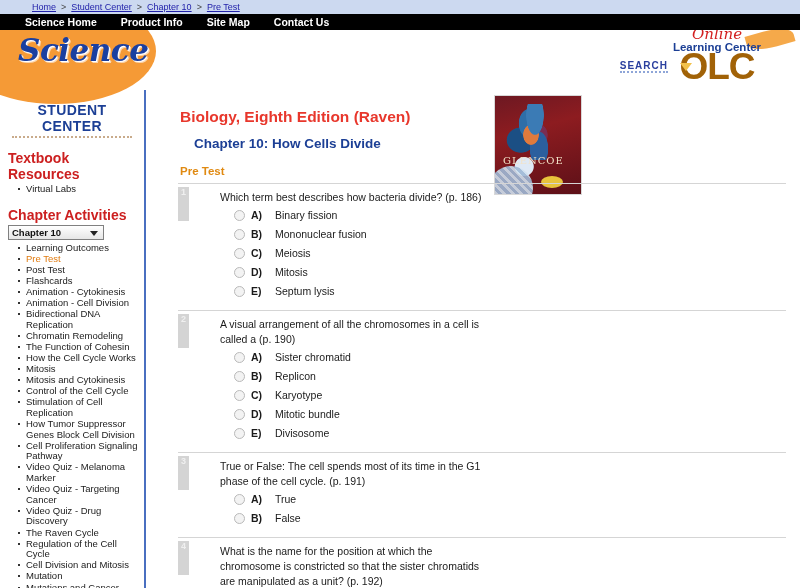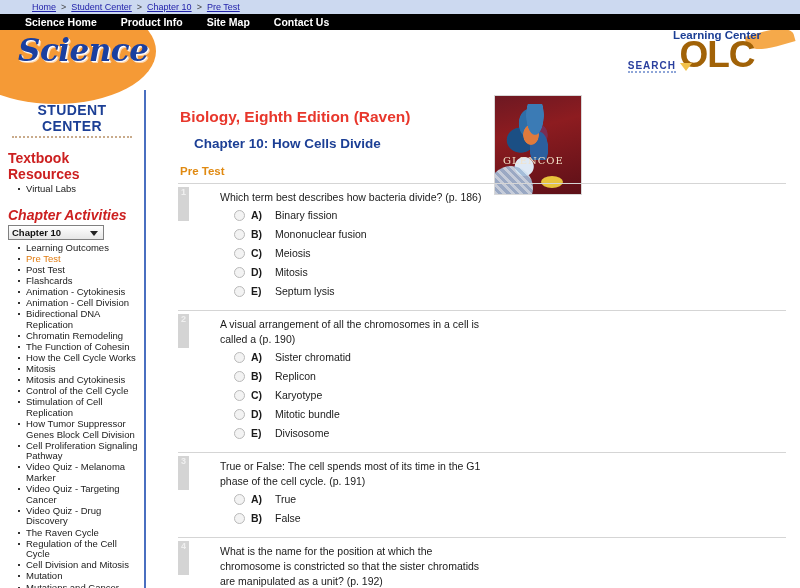--- a/index.html
+++ b/index.html
@@ -128,21 +128,21 @@
     border-radius: 0 60% 0 60%;
     transform: rotate(-16deg);
     z-index: 3;
   }
   .search-box {
     position: absolute;
     right: 108px; top: 30px;
     z-index: 7;
     display: flex;
     align-items: center;
-    gap: 4px;
+    gap: 12px;
   }
   .search-text {
     font-size: 10px;
     font-weight: bold;
     color: #2a3f9e;
     letter-spacing: 1px;
     border-bottom: 2px dotted #8fa6d8;
   }
   .search-caret {
     width: 0; height: 0;
@@ -184,21 +184,21 @@
     height: 1px;
     border-bottom: 2px dotted #c9ab8b;
     margin: 0 6px 12px 6px;
   }
   .sec-head {
     color: #cc2020;
     font-weight: bold;
     font-size: 14px;
     margin: 0 0 2px 2px;
   }
-  .sec-head.gap { margin-top: 12px; font-style: italic; }
+  .sec-head.gap { margin-top: 12px; }
   ul.sb-list {
     list-style: none;
     margin: 0 0 0 12px;
     padding: 0;
   }
   ul.sb-list li {
     font-size: 9.5px;
     color: #1a1a1a;
     line-height: 10.6px;
     margin-bottom: 0.5px;
@@ -424,20 +424,21 @@
   <span class="navitem">Contact Us</span>
 </div>
 
 <div class="header-zone">
   <div class="orange-blob"></div>
   <div class="science-word">Science</div>
 
   <div class="olc-swoosh"></div>
   <div class="olc-logo">
     <div class="olc-glencoe">GLENCOE</div>
+    <div class="olc-online">Online</div>
     <div class="olc-learning">Learning Center</div>
     <div class="olc-big">OLC</div>
   </div>
 
   <div class="search-box">
     <span class="search-text">SEARCH</span>
     <span class="search-caret"></span>
   </div>
 </div>
 

